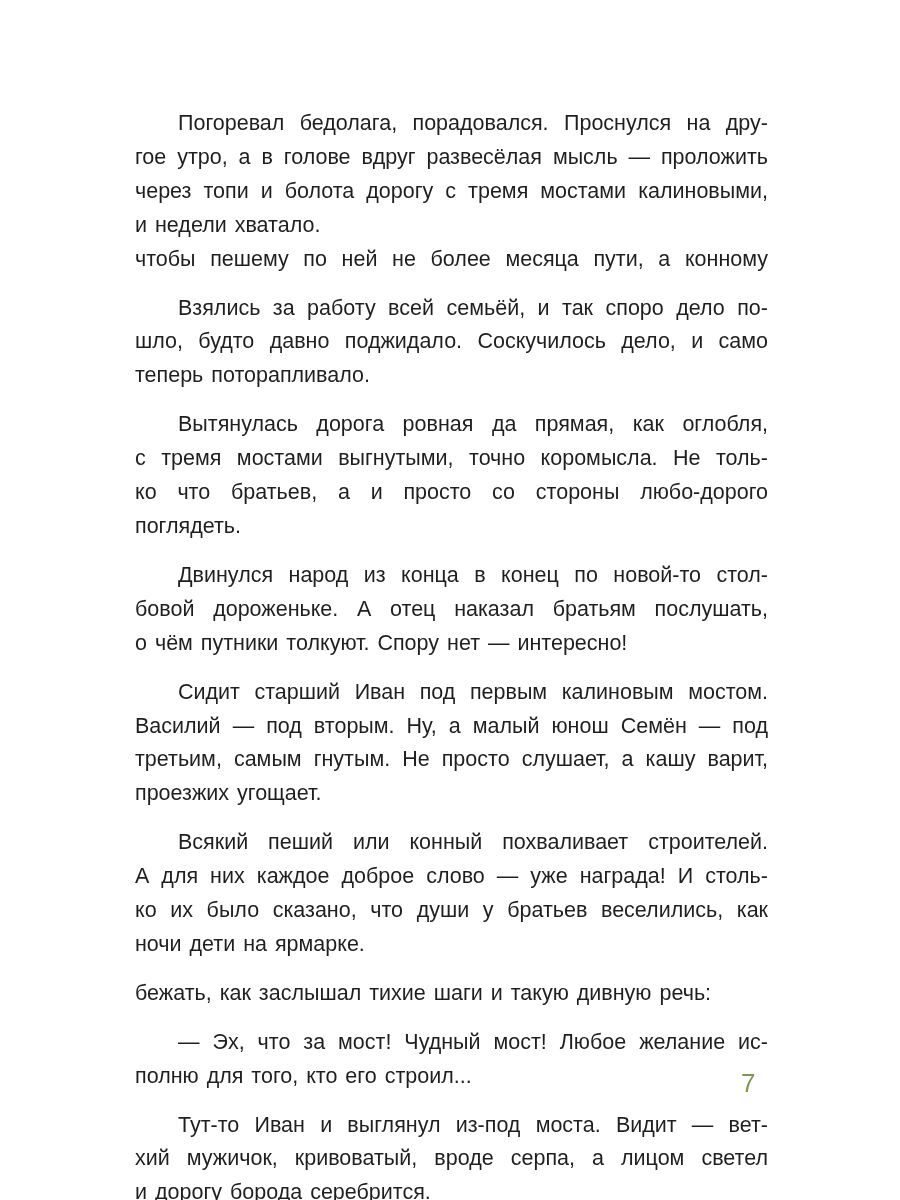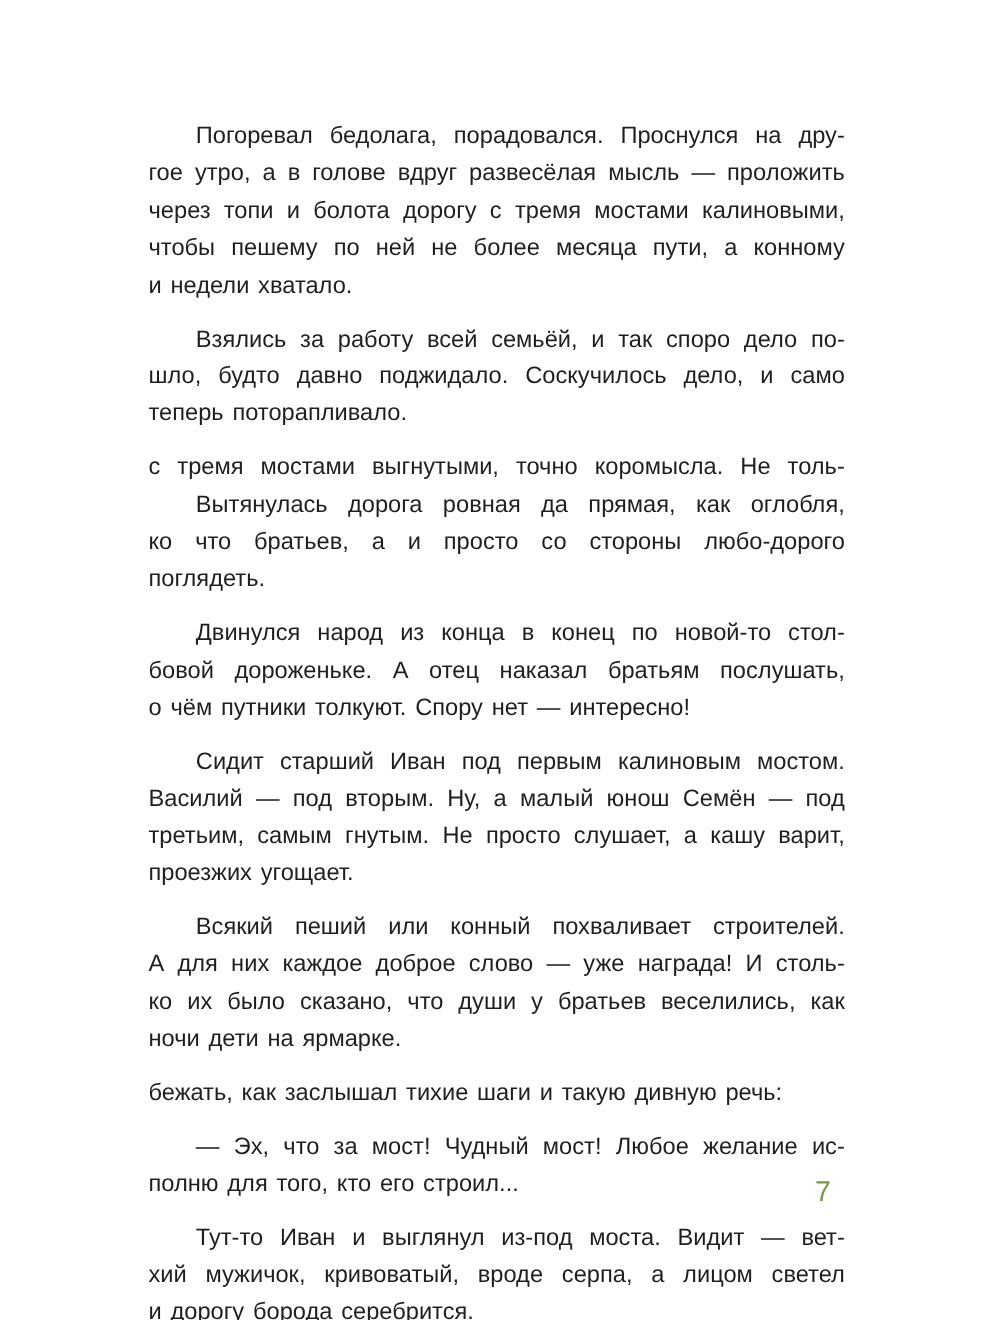--- a/index.html
+++ b/index.html
@@ -40,31 +40,31 @@
     }
   </style>
 </head>
 <body>
 
 <div class="page" id="page">
     <p class="para">
       <span class="line">Погоревал бедолага, порадовался. Проснулся на дру-</span>
       <span class="line" style="text-indent: 0px;">гое утро, а в голове вдруг развесёлая мысль — проложить</span>
       <span class="line" style="text-indent: 0px;">через топи и болота дорогу с тремя мостами калиновыми,</span>
+      <span class="line last" style="text-indent: 0px;">и недели хватало.</span>
       <span class="line" style="text-indent: 0px;">чтобы пешему по ней не более месяца пути, а конному</span>
-      <span class="line last" style="text-indent: 0px;">и недели хватало.</span>
     </p>
     <p class="para">
       <span class="line">Взялись за работу всей семьёй, и так споро дело по-</span>
       <span class="line" style="text-indent: 0px;">шло, будто давно поджидало. Соскучилось дело, и само</span>
       <span class="line last" style="text-indent: 0px;">теперь поторапливало.</span>
     </p>
     <p class="para">
+      <span class="line">Вытянулась дорога ровная да прямая, как оглобля,</span>
       <span class="line" style="text-indent: 0px;">с тремя мостами выгнутыми, точно коромысла. Не толь-</span>
-      <span class="line">Вытянулась дорога ровная да прямая, как оглобля,</span>
       <span class="line" style="text-indent: 0px;">ко что братьев, а и просто со стороны любо-дорого</span>
       <span class="line last" style="text-indent: 0px;">поглядеть.</span>
     </p>
     <p class="para">
       <span class="line">Двинулся народ из конца в конец по новой-то стол-</span>
       <span class="line" style="text-indent: 0px;">бовой дороженьке. А отец наказал братьям послушать,</span>
       <span class="line last" style="text-indent: 0px;">о чём путники толкуют. Спору нет — интересно!</span>
     </p>
     <p class="para">
       <span class="line">Сидит старший Иван под первым калиновым мостом.</span>

